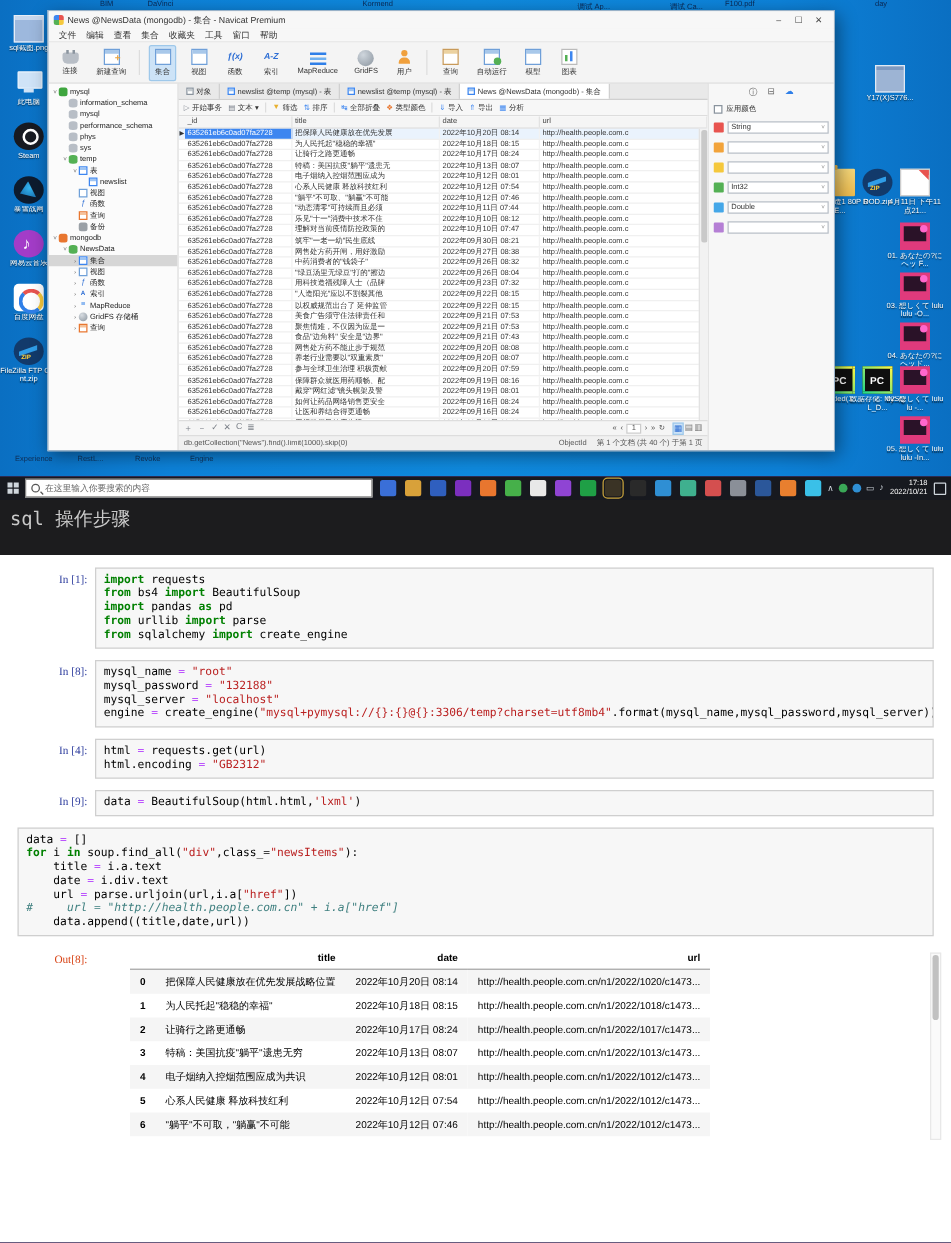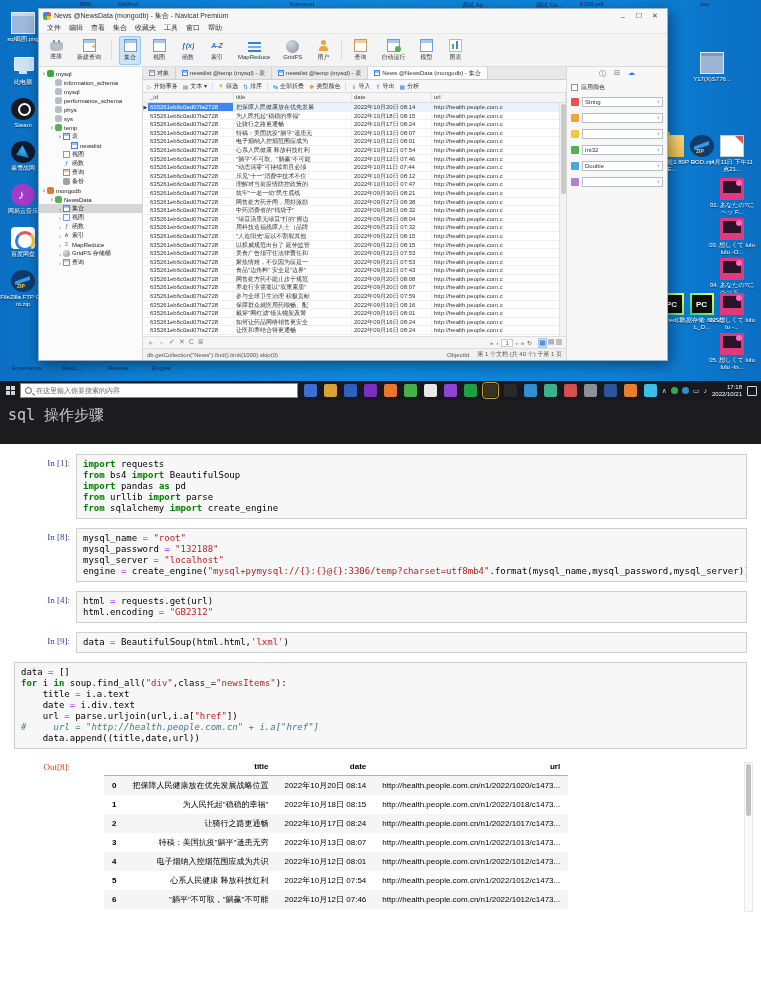--- a/index.html
+++ b/index.html
@@ -164,21 +164,21 @@
   .nb-cell { display:flex; margin:0 14px 9px 14px; }
   .nb-prompt { width:62px; flex:0 0 auto; text-align:right; padding-right:6px; font-family:Liberation Serif, serif; font-size:9px; padding-top:4px; }
   .nb-prompt.in { color:#303f9f; }
   .nb-prompt.out { color:#d84315; }
   .nb-code { flex:1; background:#f7f7f7; border:1px solid #cfcfcf; padding:4px 6px; font-family:"DejaVu Sans Mono","Liberation Mono",monospace; font-size:9px; line-height:11px; white-space:pre; overflow:hidden;}
   .tk-kw{color:#008000;font-weight:bold;} .tk-str{color:#ba2121;} .tk-com{color:#408080;font-style:italic;} .tk-op{color:#aa22ff;} .tk-tx{color:#000;}
   #nb-out { display:flex; margin:0 14px; position:relative;}
   #df-wrap { flex:1; position:relative; }
   #df { border-collapse:collapse; margin-left:28px; font-size:8px; color:#000; }
   #df th { font-weight:bold; padding:4px 8px; text-align:right; border-bottom:1px solid #b0b0b0; white-space:nowrap;}
-  #df td { padding:4px 8px; text-align:right; white-space:nowrap; }
+  #df td { padding:4px 8px; white-space:nowrap; }
   #df tbody tr:nth-child(odd){ background:#f5f5f5; }
   #df td.idx, #df th.idx { font-weight:bold; text-align:left; }
   #df-scroll { position:absolute; right:-6px; top:4px; width:9px; height:150px; background:#fafafa; border:1px solid #e8e8e8;}
   #df-scroll .thumb { position:absolute; left:1px; top:1px; width:5px; height:52px; background:#c1c1c1; border-radius:3px;}
 </style>
 </head>
 <body>
 
 <div id="screen">
 

